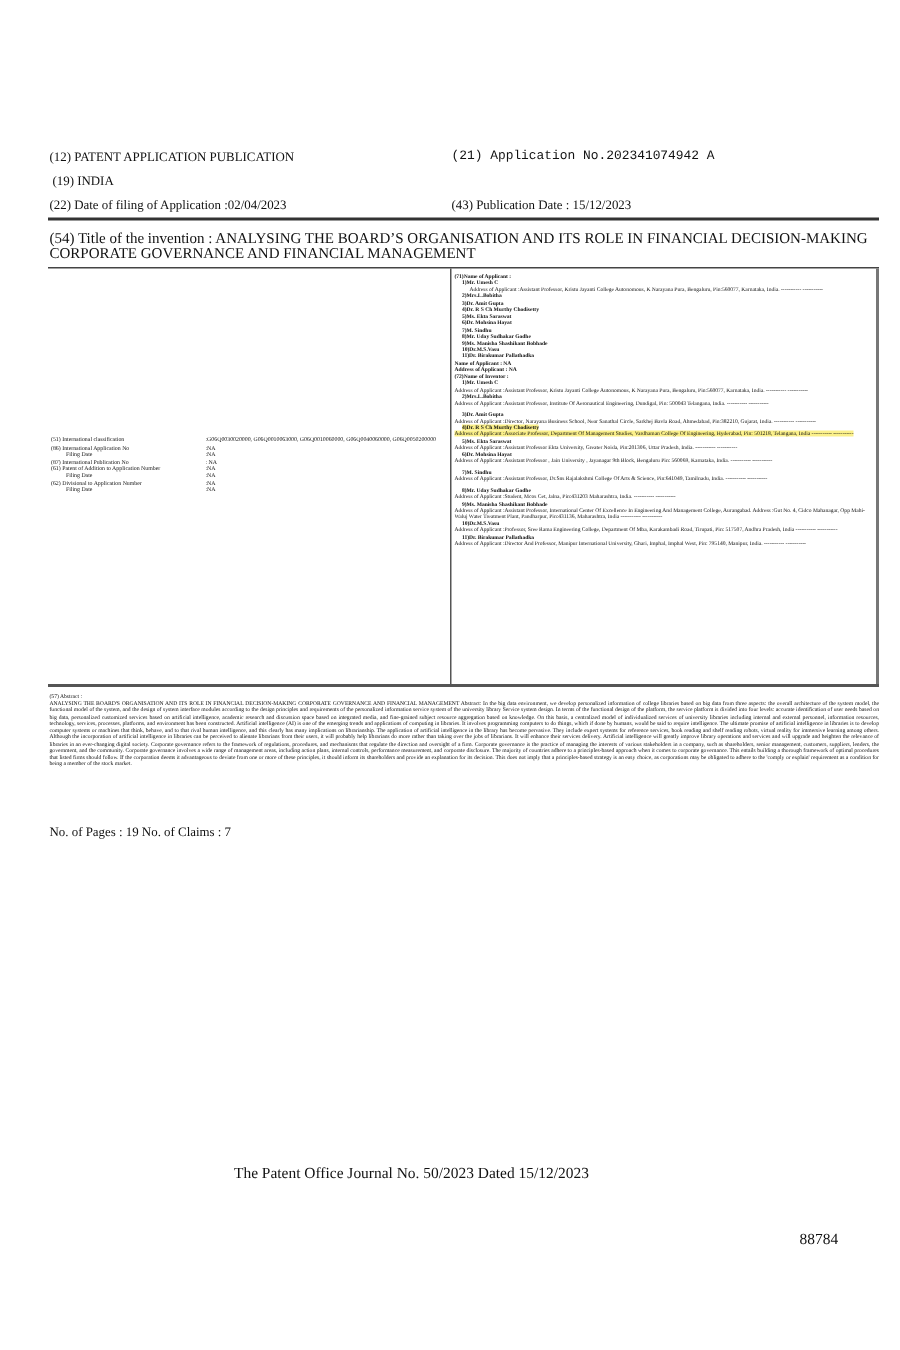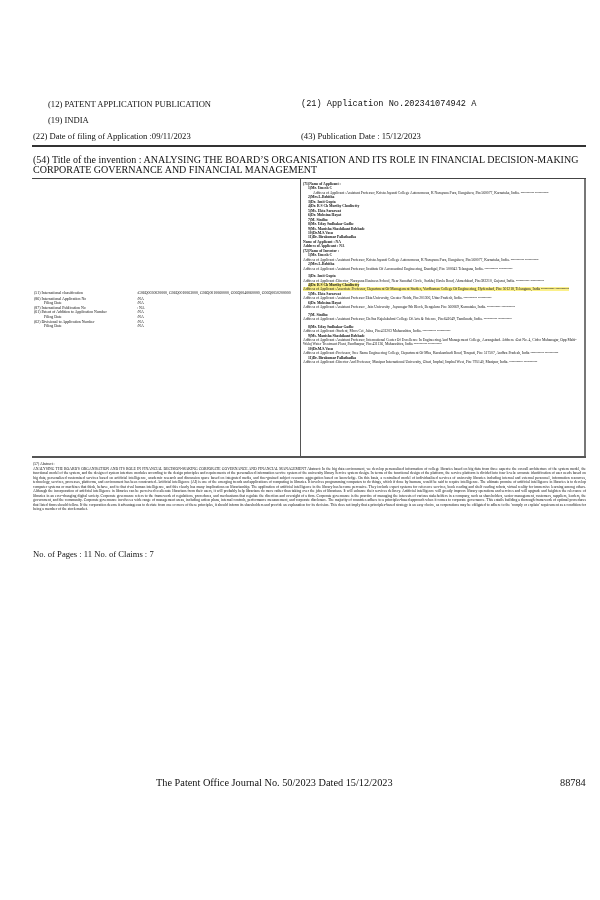--- a/index.html
+++ b/index.html
@@ -19,24 +19,24 @@
   .ind { padding-left:5px; }
   .ind2 { padding-left:10px; }
   .hl { background:#fbf08a; }
   .abstract { position:absolute; left:33px; top:462px; width:553px; font-size:3.75px; line-height:4.5px; text-align:justify; }
   .counts { position:absolute; left:33px; top:549px; font-size:8.6px; white-space:nowrap; }
   .footer { position:absolute; top:777px; font-size:10.3px; white-space:nowrap; }
 </style>
 </head>
 <body>
 
-<div class="hdr" style="left:33px; top:99px;margin-left:15px;">(12) PATENT APPLICATION PUBLICATION</div>
+<div class="hdr" style="left:33px; top:99px;">(12) PATENT APPLICATION PUBLICATION</div>
 <div class="hdr" style="left:301px; top:99px;font-family:Liberation Mono, monospace;">(21) Application No.202341074942 A</div>
-<div class="hdr" style="left:48px; top:115px;">(19) INDIA</div>
-<div class="hdr" style="left:33px; top:131px;">(22) Date of filing of Application :09/11/2023</div>
+<div class="hdr" style="left:35px; top:115px;">(19) INDIA</div>
+<div class="hdr" style="left:33px; top:131px;">(22) Date of filing of Application :02/04/2023</div>
 <div class="hdr" style="left:301px; top:131px;text-align:right;">(43) Publication Date : 15/12/2023</div>
 <div class="rule" style="top:145px; height:1.5px;"></div>
 
 <div class="title">(54) Title of the invention : ANALYSING THE BOARD’S ORGANISATION AND ITS ROLE IN FINANCIAL DECISION-MAKING CORPORATE GOVERNANCE AND FINANCIAL MANAGEMENT</div>
 
 <div class="table">
   <div class="vline"></div>
   <div class="rline"></div>
 
   <div class="leftcol">
@@ -139,16 +139,16 @@
       <div>Address of Applicant :Director And Professor, Manipur International University, Ghari, Imphal, Imphal West, Pin: 795140, Manipur, India. ----------- -----------</div>
     </div>
   </div>
 </div>
 
 <div class="abstract">
   <div>(57) Abstract :</div>
   <div>ANALYSING THE BOARD'S ORGANISATION AND ITS ROLE IN FINANCIAL DECISION-MAKING CORPORATE GOVERNANCE AND FINANCIAL MANAGEMENT Abstract: In the big data environment, we develop personalized information of college libraries based on big data from three aspects: the overall architecture of the system model, the functional model of the system, and the design of system interface modules according to the design principles and requirements of the personalized information service system of the university library Service system design. In terms of the functional design of the platform, the service platform is divided into four levels: accurate identification of user needs based on big data, personalized customized services based on artificial intelligence, academic research and discussion space based on integrated media, and fine-grained subject resource aggregation based on knowledge. On this basis, a centralized model of individualized services of university libraries including internal and external personnel, information resources, technology, services, processes, platforms, and environment has been constructed. Artificial intelligence (AI) is one of the emerging trends and applications of computing in libraries. It involves programming computers to do things, which if done by humans, would be said to require intelligence. The ultimate promise of artificial intelligence in libraries is to develop computer systems or machines that think, behave, and to that rival human intelligence, and this clearly has many implications on librarianship. The application of artificial intelligence in the library has become pervasive. They include expert systems for reference services, book reading and shelf reading robots, virtual reality for immersive learning among others. Although the incorporation of artificial intelligence in libraries can be perceived to alienate librarians from their users, it will probably help librarians do more rather than taking over the jobs of librarians. It will enhance their services delivery. Artificial intelligence will greatly improve library operations and services and will upgrade and heighten the relevance of libraries in an ever-changing digital society. Corporate governance refers to the framework of regulations, procedures, and mechanisms that regulate the direction and oversight of a firm. Corporate governance is the practice of managing the interests of various stakeholders in a company, such as shareholders, senior management, customers, suppliers, lenders, the government, and the community. Corporate governance involves a wide range of management areas, including action plans, internal controls, performance measurement, and corporate disclosure. The majority of countries adhere to a principles-based approach when it comes to corporate governance. This entails building a thorough framework of optimal procedures that listed firms should follow. If the corporation deems it advantageous to deviate from one or more of these principles, it should inform its shareholders and provide an explanation for its decision. This does not imply that a principles-based strategy is an easy choice, as corporations may be obligated to adhere to the 'comply or explain' requirement as a condition for being a member of the stock market.</div>
 </div>
 
-<div class="counts">No. of Pages : 11  No. of Claims : 7</div>
+<div class="counts">No. of Pages : 19  No. of Claims : 7</div>
 
 <div class="footer" style="left:156px;">The Patent Office Journal No. 50/2023 Dated  15/12/2023</div>
-<div class="footer" style="left:560px;">88784</div>
+<div class="footer" style="left:533px;margin-top:44px;">88784</div>
 
 </body></html>

